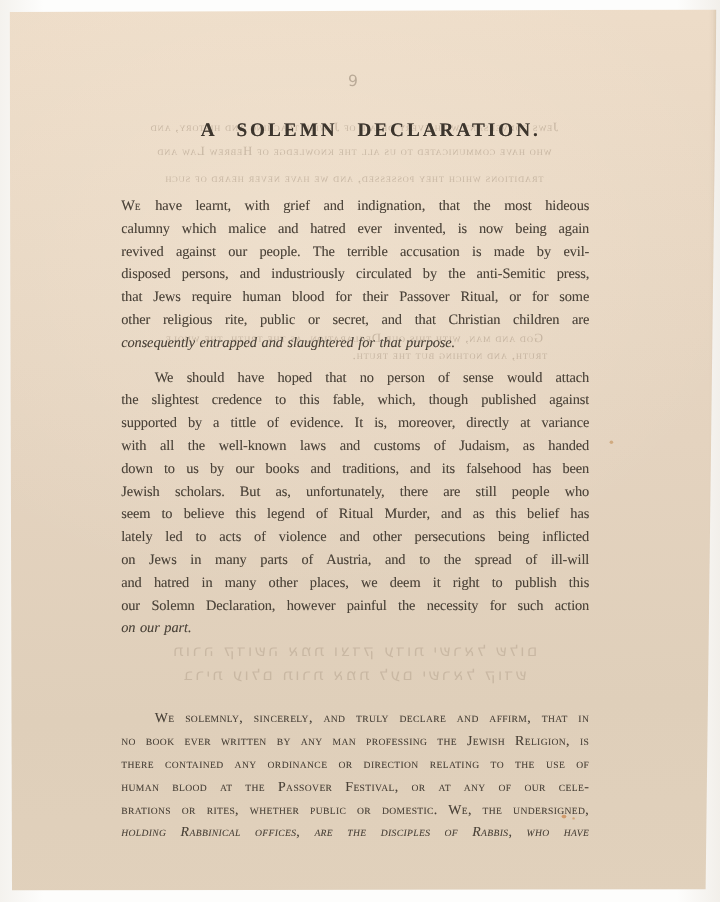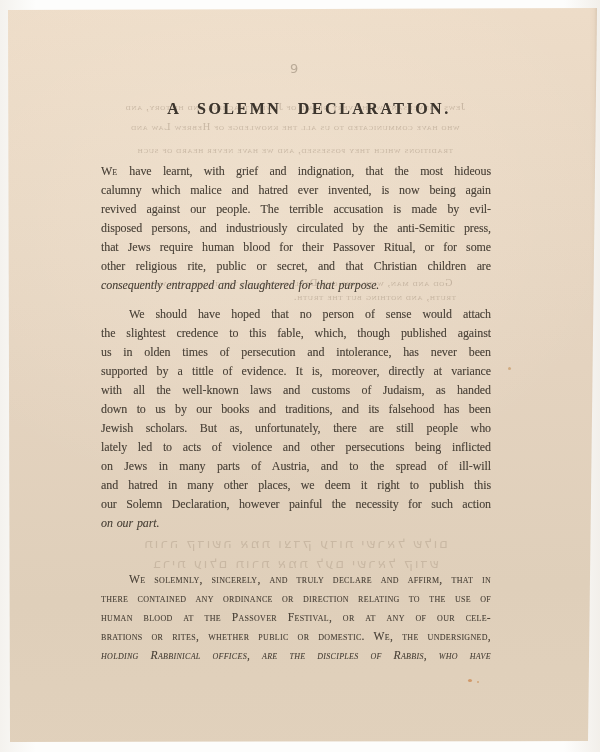--- a/index.html
+++ b/index.html
@@ -75,21 +75,21 @@
   .sc { font-variant:small-caps; }
 
   .para {
     position:absolute; left:101px; width:390px;
     font-size:12px; line-height:19px; letter-spacing:-0.1px;
     word-spacing:1px; color:#4b4339;
     text-shadow:0 0 .4px rgba(75,67,57,.35);
   }
   .p1 { top:162px; }
   .p2 { top:305px; }
-  .p3 { top:570px; font-size:11.6px; }
+  .p3 { top:589px; font-size:11.6px; }
   .line {
     text-align:justify; text-align-last:justify;
     height:19px; overflow:hidden;
   }
   .line.last-line { text-align-last:left;font-style:italic; }
   .p2 .lines .line:first-child,
   .p3 .lines .line:first-child { padding-left:28px; }
   .p3 .line { font-variant:small-caps; letter-spacing:.3px; }
   .p3 .line.last-line { text-align-last:justify; }
   .lead { padding-right:1px; }
@@ -133,36 +133,37 @@
           <div class="line">that Jews require human blood for their Passover Ritual, or for some</div>
           <div class="line">other religious rite, public or secret, and that Christian children are</div>
           <div class="line last-line">consequently entrapped and slaughtered for that purpose.</div>
         </div>
     </div>
 
     <div class="para p2">
       <div class="lines">
           <div class="line">We should have hoped that no person of sense would attach</div>
           <div class="line">the slightest credence to this fable, which, though published against</div>
-          <div class="line">us in olden times of persecution and intolerance, has never been</div>
           <div class="line">supported by a tittle of evidence. It is, moreover, directly at variance</div>
           <div class="line">with all the well-known laws and customs of Judaism, as handed</div>
           <div class="line">down to us by our books and traditions, and its falsehood has been</div>
           <div class="line">Jewish scholars. But as, unfortunately, there are still people who</div>
+          <div class="line">seem to believe this legend of Ritual Murder, and as this belief has</div>
           <div class="line">lately led to acts of violence and other persecutions being inflicted</div>
           <div class="line">on Jews in many parts of Austria, and to the spread of ill-will</div>
           <div class="line">and hatred in many other places, we deem it right to publish this</div>
           <div class="line">our Solemn Declaration, however painful the necessity for such action</div>
           <div class="line last-line">on our part.</div>
         </div>
     </div>
 
     <div class="para p3">
       <div class="lines">
           <div class="line">We solemnly, sincerely, and truly declare and affirm, that in</div>
+          <div class="line">no book ever written by any man professing the Jewish Religion, is</div>
           <div class="line">there contained any ordinance or direction relating to the use of</div>
           <div class="line">human blood at the Passover Festival, or at any of our cele-</div>
           <div class="line">brations or rites, whether public or domestic. We, the undersigned,</div>
           <div class="line last-line">holding Rabbinical offices, are the disciples of Rabbis, who have</div>
         </div>
     </div>
 
     <div class="speck s1"></div>
     <div class="speck s2"></div>
     <div class="speck s3"></div>

